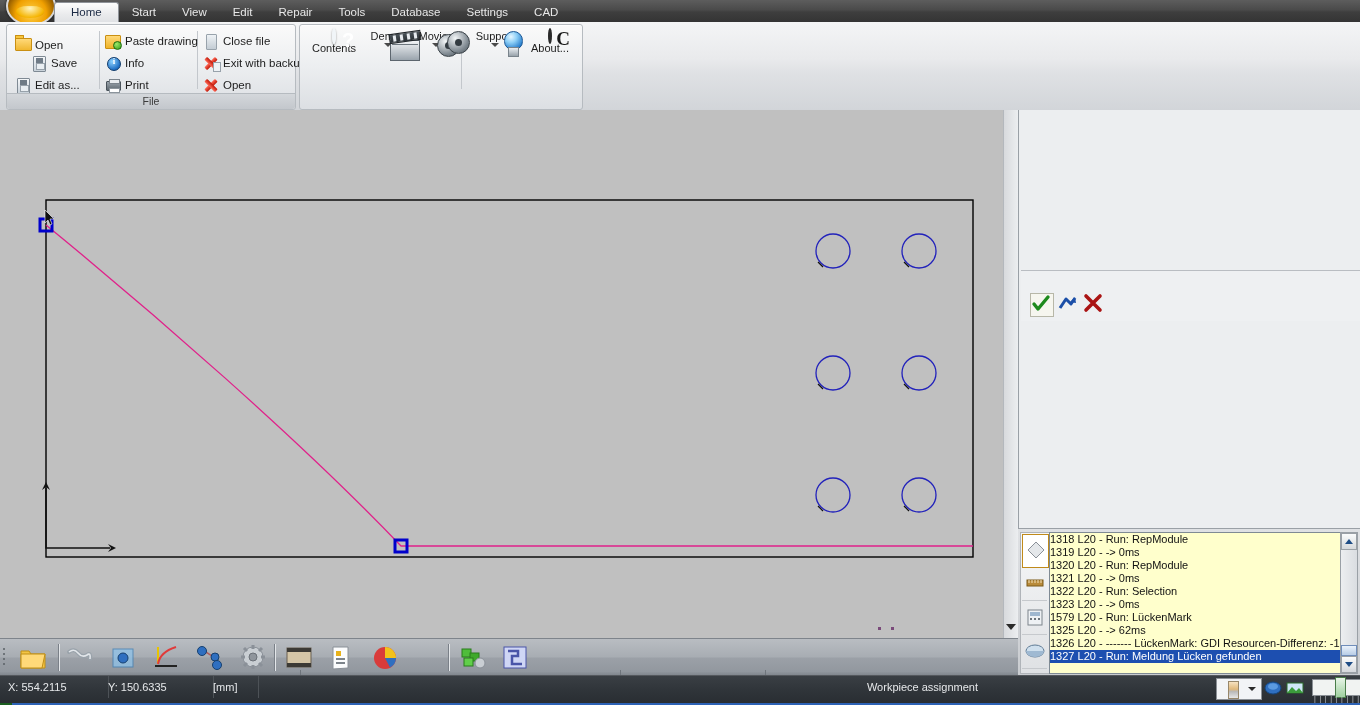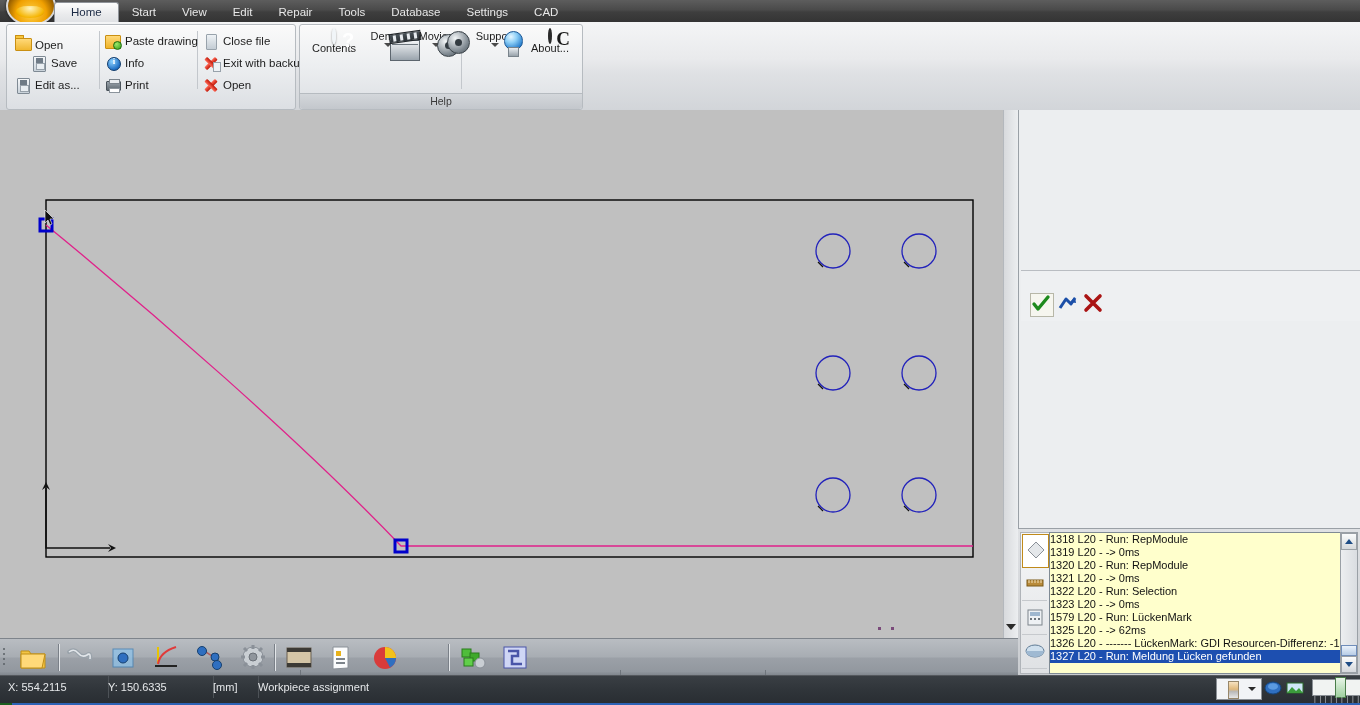--- a/index.html
+++ b/index.html
@@ -314,20 +314,21 @@
         </span>
         <span>Exit with backup</span>
       </div>
       <div class="smallitem" style="left:196px;top:49px;">
         <span class="ic">
             <span class="ico-xred"></span>
           </span>
         <span>Open</span>
       </div>
 
+      <div class="group-title">File</div>
     </div>
 
     <div class="group" style="left:299px;width:282px;">
       <div class="gsep" style="left:161px;"></div>
 
       <div class="bigbtn" style="left:6px;">
         <span class="bic"><span class="bic-help"></span></span>
         <span class="blabel">Contents</span>
       </div>
       <div class="bigbtn" style="left:60px;">
@@ -349,21 +350,20 @@
           <span class="bic-bulb"><span class="glass"></span><span class="base"></span></span>
         </span>
         <span class="blabel">Support</span>
         <span class="bcaret"></span>
       </div>
       <div class="bigbtn" style="left:222px;">
         <span class="bic"><span class="bic-about"></span></span>
         <span class="blabel">About...</span>
       </div>
 
-      <div class="group-title">Help</div>
     </div>
   </div>
 
   <div id="canvas">
     <svg id="cad" width="1004" height="528">
         <rect x="46" y="90" width="927" height="357" fill="none" stroke="#000000" stroke-width="1.4"></rect>
         <path d="M 46 115 C 150 200, 300 330, 401 436 L 973 436" fill="none" stroke="#e0218a" stroke-width="1.3"></path>
         <circle cx="833" cy="141" r="17" fill="none" stroke="#2222bb" stroke-width="1.3"></circle>
         <path d="M 818 152 l 5 5" stroke="#111" stroke-width="1.2" fill="none"></path>
         <circle cx="919" cy="141" r="17" fill="none" stroke="#2222bb" stroke-width="1.3"></circle>
@@ -560,21 +560,21 @@
       <div class="sbtn down">
           <span class="car d"></span>
         </div>
     </div>
   </div>
 
   <div id="statusbar">
     <div class="sbcell" style="left:0;width:100px;">X: 554.2115</div>
     <div class="sbcell" style="left:100px;width:105px;">Y: 150.6335</div>
     <div class="sbcell" style="left:205px;width:45px;">[mm]</div>
-    <div class="sbcell" style="left:250px;width:720px;border-right:none;">Workpiece assignment</div>
+    <div class="sbcell" style="left:250px;width:720px;border-right:none;text-align:right;">Workpiece assignment</div>
 
     <div class="sbtray" style="left:1216px;width:144px;">
       <div class="tray-combo" style="left:0;">
         <span class="tray-brush"></span>
         <span class="car"></span>
       </div>
       <div class="tray-ic" style="left:48px;">
         <svg width="18" height="18" viewBox="0 0 18 18">
             <ellipse cx="9" cy="9" rx="8" ry="6" fill="#2f6fc0" stroke="#14457e"></ellipse>
             <ellipse cx="9" cy="7.5" rx="5" ry="3.2" fill="#5b9ae0"></ellipse>

